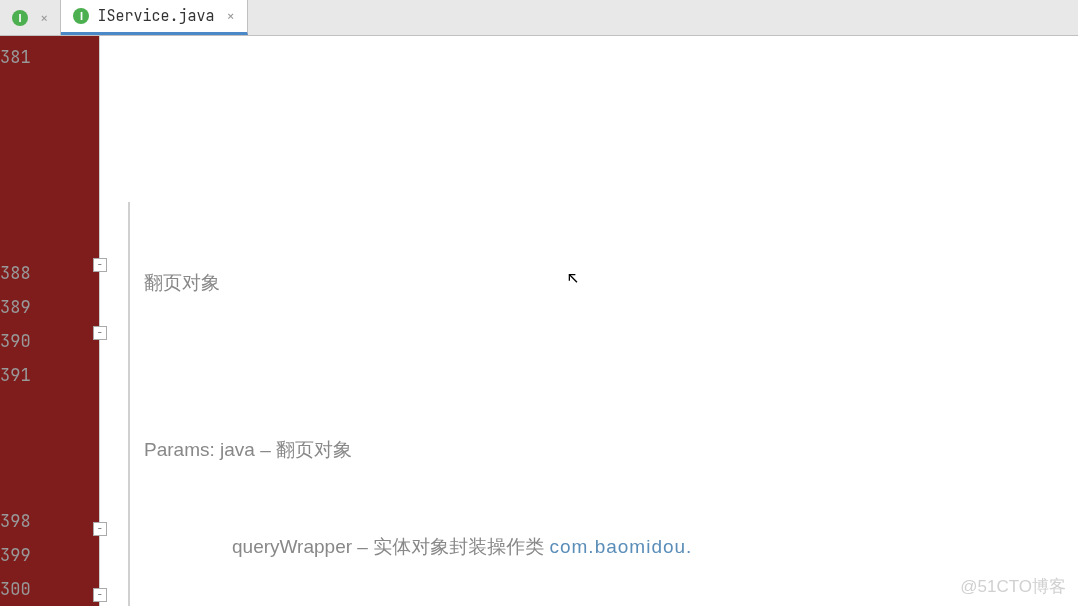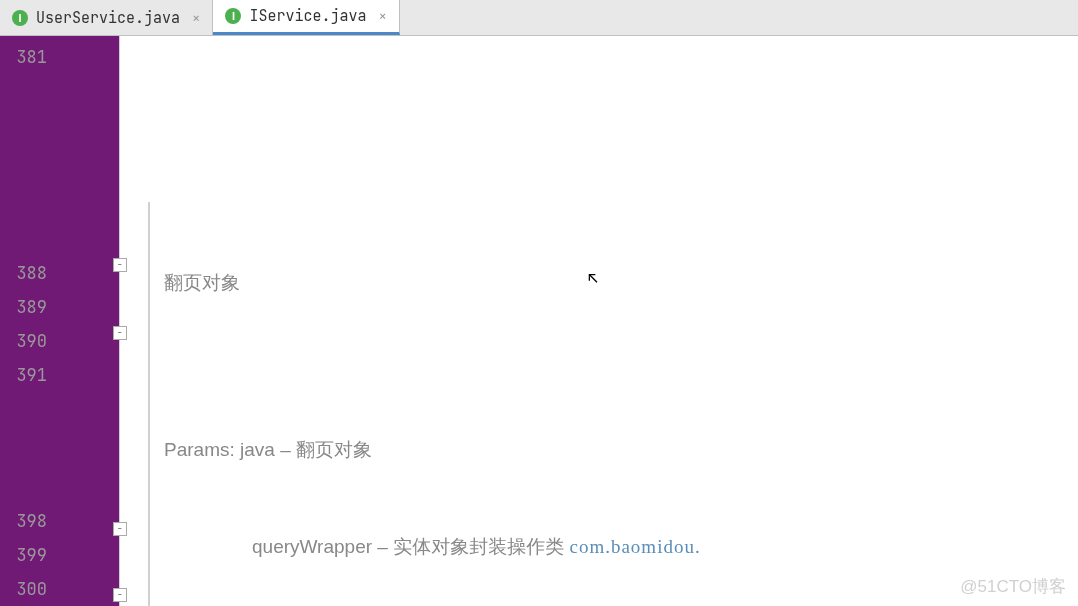--- a/index.html
+++ b/index.html
@@ -49,22 +49,22 @@
       color: #999;
       font-size: 14px;
       padding: 0 4px;
     }
     .editor {
       display: flex;
       height: calc(100% - 36px);
       position: relative;
     }
     .gutter {
-      width: 120px;
-      background: #701a75;
+      width: 100px;
+      background: #7f1d1d;
       border-right: 1px solid #d0d0d0;
       text-align: right;
       padding-top: 4px;
       color: #999;
       font-size: 17px;
       position: relative;
     }
     .line-num {
       height: 34px;
       line-height: 34px;
@@ -93,21 +93,21 @@
     .doc-block {
       border-left: 2px solid #d0d0d0;
       padding-left: 14px;
       margin-left: 0px;
       color: #888;
       font-family: sans-serif;
       font-size: 19px;
       line-height: 1.7;
     }
     .doc-title { font-weight: normal; }
-    .doc-link { color: #5a8db8; font-family: Liberation Serif, serif; letter-spacing: 1px; }
+    .doc-link { color: #5a8db8; font-family: Liberation Sans, sans-serif; letter-spacing: 1px; }
     .watermark {
       position: absolute;
       bottom: 8px;
       right: 12px;
       color: #d0d0d0;
       font-size: 17px;
       font-family: sans-serif;
     }
     .cursor-ptr {
       position: absolute;
@@ -115,21 +115,20 @@
       color: #000;
       pointer-events: none;
     }
   </style>
 </head>
 <body>
 
 <div class="tabs-bar">
   <div class="tab">
     <span class="tab-icon">I</span>
-    <span>UserService.java</span>
     <span class="tab-close">×</span>
   </div>
   <div class="tab active">
     <span class="tab-icon">I</span>
     <span>IService.java</span>
     <span class="tab-close">×</span>
   </div>
 </div>
 
 <div class="editor">

